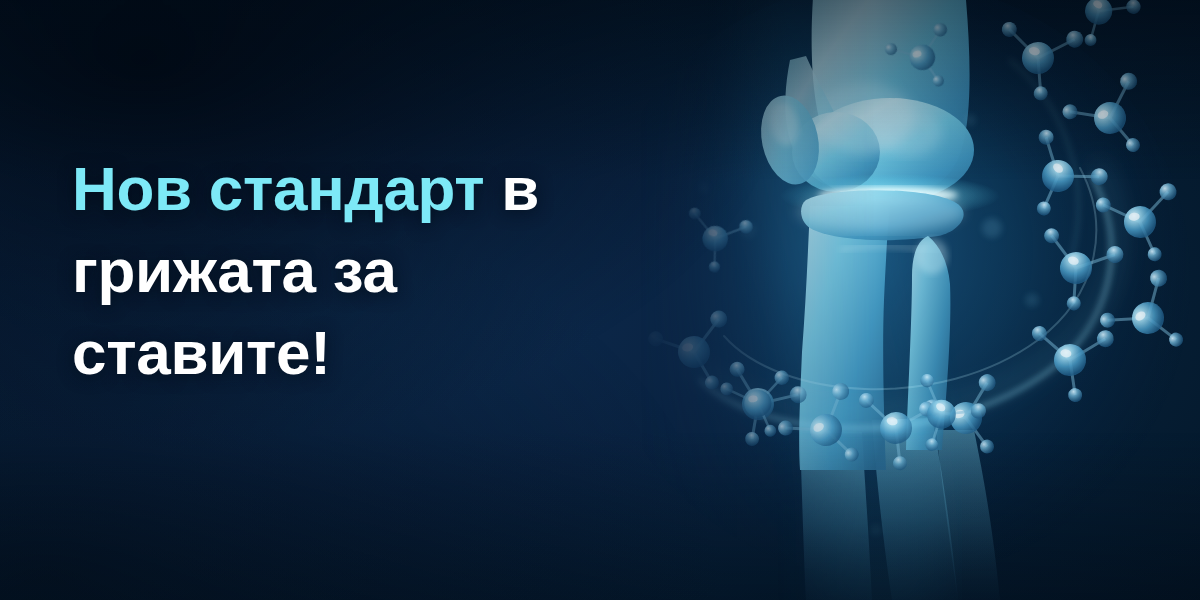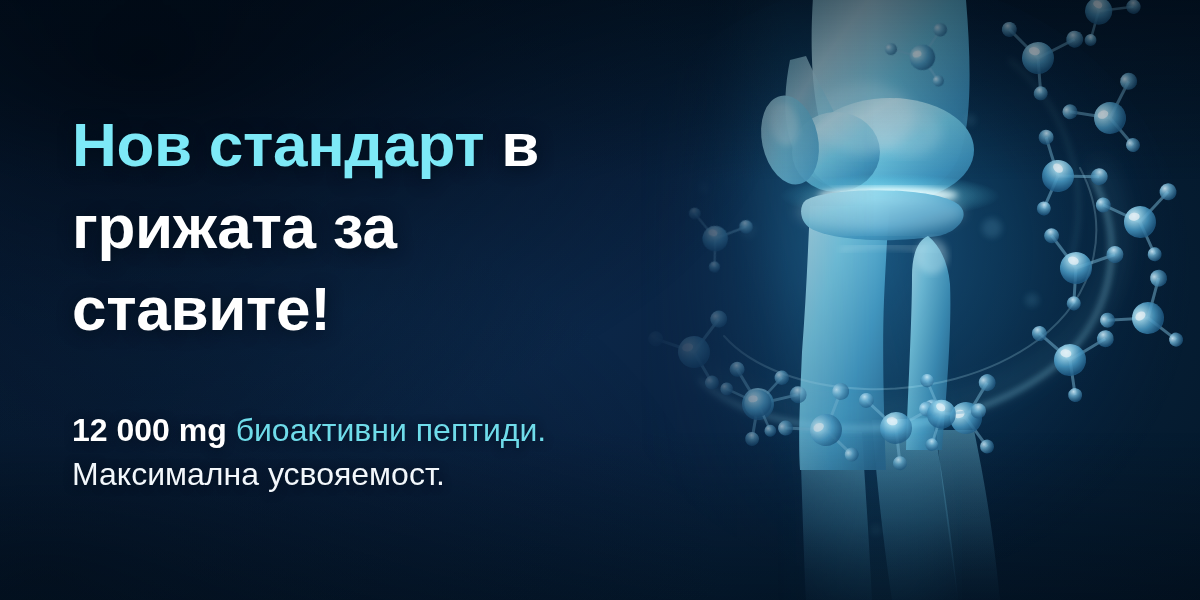--- a/index.html
+++ b/index.html
@@ -255,16 +255,15 @@
       </g>
     </svg>
   </div>
 
   <div class="bg-vignette"></div>
 
   <div class="copy">
 
     <h1 class="headline"><span class="hl-accent">Нов стандарт</span><span class="hl-rest"> в грижата за ставите!</span></h1>
 
-    <p class="subline"><span class="sub-strong">12 000 mg</span><span class="sub-accent"> биоактивни пептиди.</span><span class="sub-rest"> Максимална усвояемост.</span></p>
 
   </div>
 </div>
 
 </body></html>

